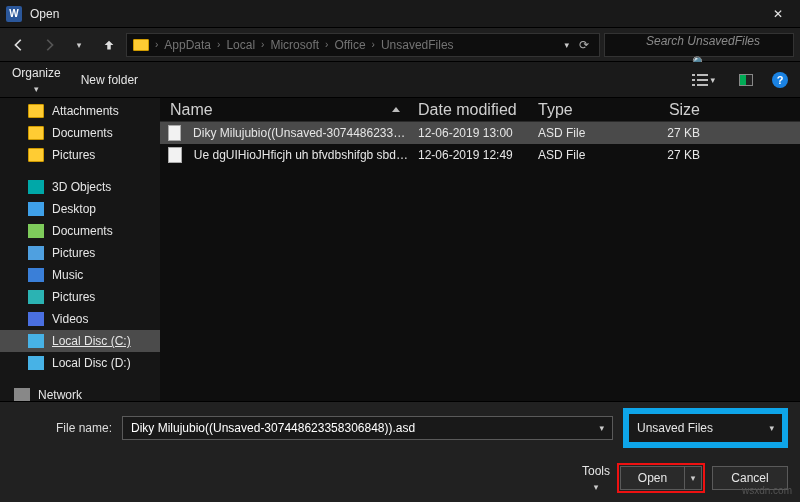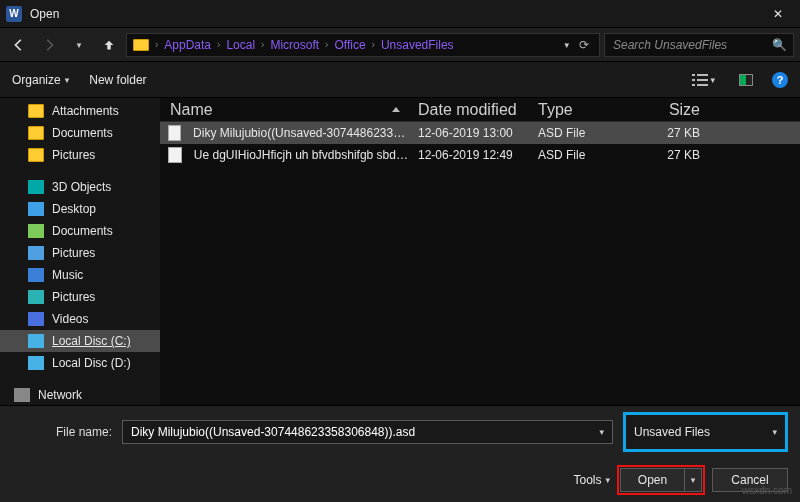--- a/index.html
+++ b/index.html
@@ -46,36 +46,36 @@
     width:26px; height:26px; display:flex; align-items:center; justify-content:center;
     color:#aaa; cursor:pointer;
   }
   .nav-btn.disabled { color:#555; }
   .nav-btn svg { width:14px; height:14px; }
   .breadcrumb {
     flex:1; display:flex; align-items:center; height:24px;
     background:#0e0e0e; border:1px solid #333; padding:0 4px; gap:2px;
   }
   .bc-icon { width:16px; height:12px; background:#ffcc33; border:1px solid #cf9a00; border-radius:1px; margin:0 4px 0 2px;}
-  .bc-item { color:#8b5cf6; padding:0 4px; cursor:pointer; white-space:nowrap;}
+  .bc-item { color:#737373; padding:0 4px; cursor:pointer; white-space:nowrap;}
   .bc-sep { color:#777; font-size:10px;}
   .bc-end { flex:1;}
   .bc-tools { display:flex; align-items:center; gap:10px; padding-right:6px; color:#aaa;}
   .searchbox {
     width:190px; height:24px; background:#0e0e0e; border:1px solid #333;
-    display:flex; align-items:center; color:#8a8a8a; padding-left:8px; gap:8px;
+    display:flex; align-items:center; color:#8a8a8a; padding-left:8px; gap:8px;flex-direction:column;
   }
   .searchbox span.txt { flex:1; font-style:italic; font-size:12px;}
   
   .toolrow {
     height:36px; background:#1a1a1a;
     display:flex; align-items:center; padding:0 12px; gap:20px;
     border-bottom:1px solid #000;
   }
-  .tool-btn { color:#e6e6e6; cursor:pointer; display:flex; align-items:center; gap:4px;}
+  .tool-btn { color:#e6e6e6; cursor:pointer; display:flex; align-items:center; gap:4px;flex-direction:column;}
   .tool-right { margin-left:auto; display:flex; align-items:center; gap:14px;}
   .view-pill { display:flex; align-items:center; gap:2px; padding:2px 4px; border:1px solid transparent;}
   .help-icon { width:16px;height:16px;border-radius:50%;background:#1a82e2;color:#fff;display:flex;align-items:center;justify-content:center;font-size:11px;font-weight:bold;}
   
   .body {
     flex:1; display:flex; min-height:0;
   }
   .sidebar {
     width:160px; background:#161616; overflow-y:auto; padding-top:2px;
   }
@@ -128,21 +128,21 @@
     border-top:1px solid #000;
   }
   .frow { display:flex; align-items:center; gap:10px; }
   .frow .lbl { width:100px; text-align:right; color:#ddd;}
   .filename-field {
     flex:1; height:24px; background:#191919; border:1px solid #5a5a5a;
     display:flex; align-items:center; padding:0 8px; color:#fff;
     justify-content:space-between;
   }
   .filetype-field {
-    width:165px; height:40px; background:#191919; border:3px solid #0ea5e9;
+    width:165px; height:40px; background:#191919; border:6px solid #0ea5e9;
     display:flex; align-items:center; padding:11px 8px; justify-content:space-between;
   }
   .btn {
     height:24px; min-width:76px; padding:0 8px; background:#2a2a2a; border:1px solid #5a5a5a;
     display:flex; align-items:center; justify-content:center; cursor:pointer; gap:4px;
   }
   .btn-split { border-left:1px solid #5a5a5a; width:16px; display:flex;align-items:center;justify-content:center;}
   .open-highlight { outline:2px solid #e11; outline-offset:1px; }
   .caret-down { font-size:9px; color:#ccc;}
   .caret-sort { width:0;height:0;border-left:4px solid transparent;border-right:4px solid transparent;border-bottom:5px solid #bbb;margin-left:auto;margin-right:8px;}

